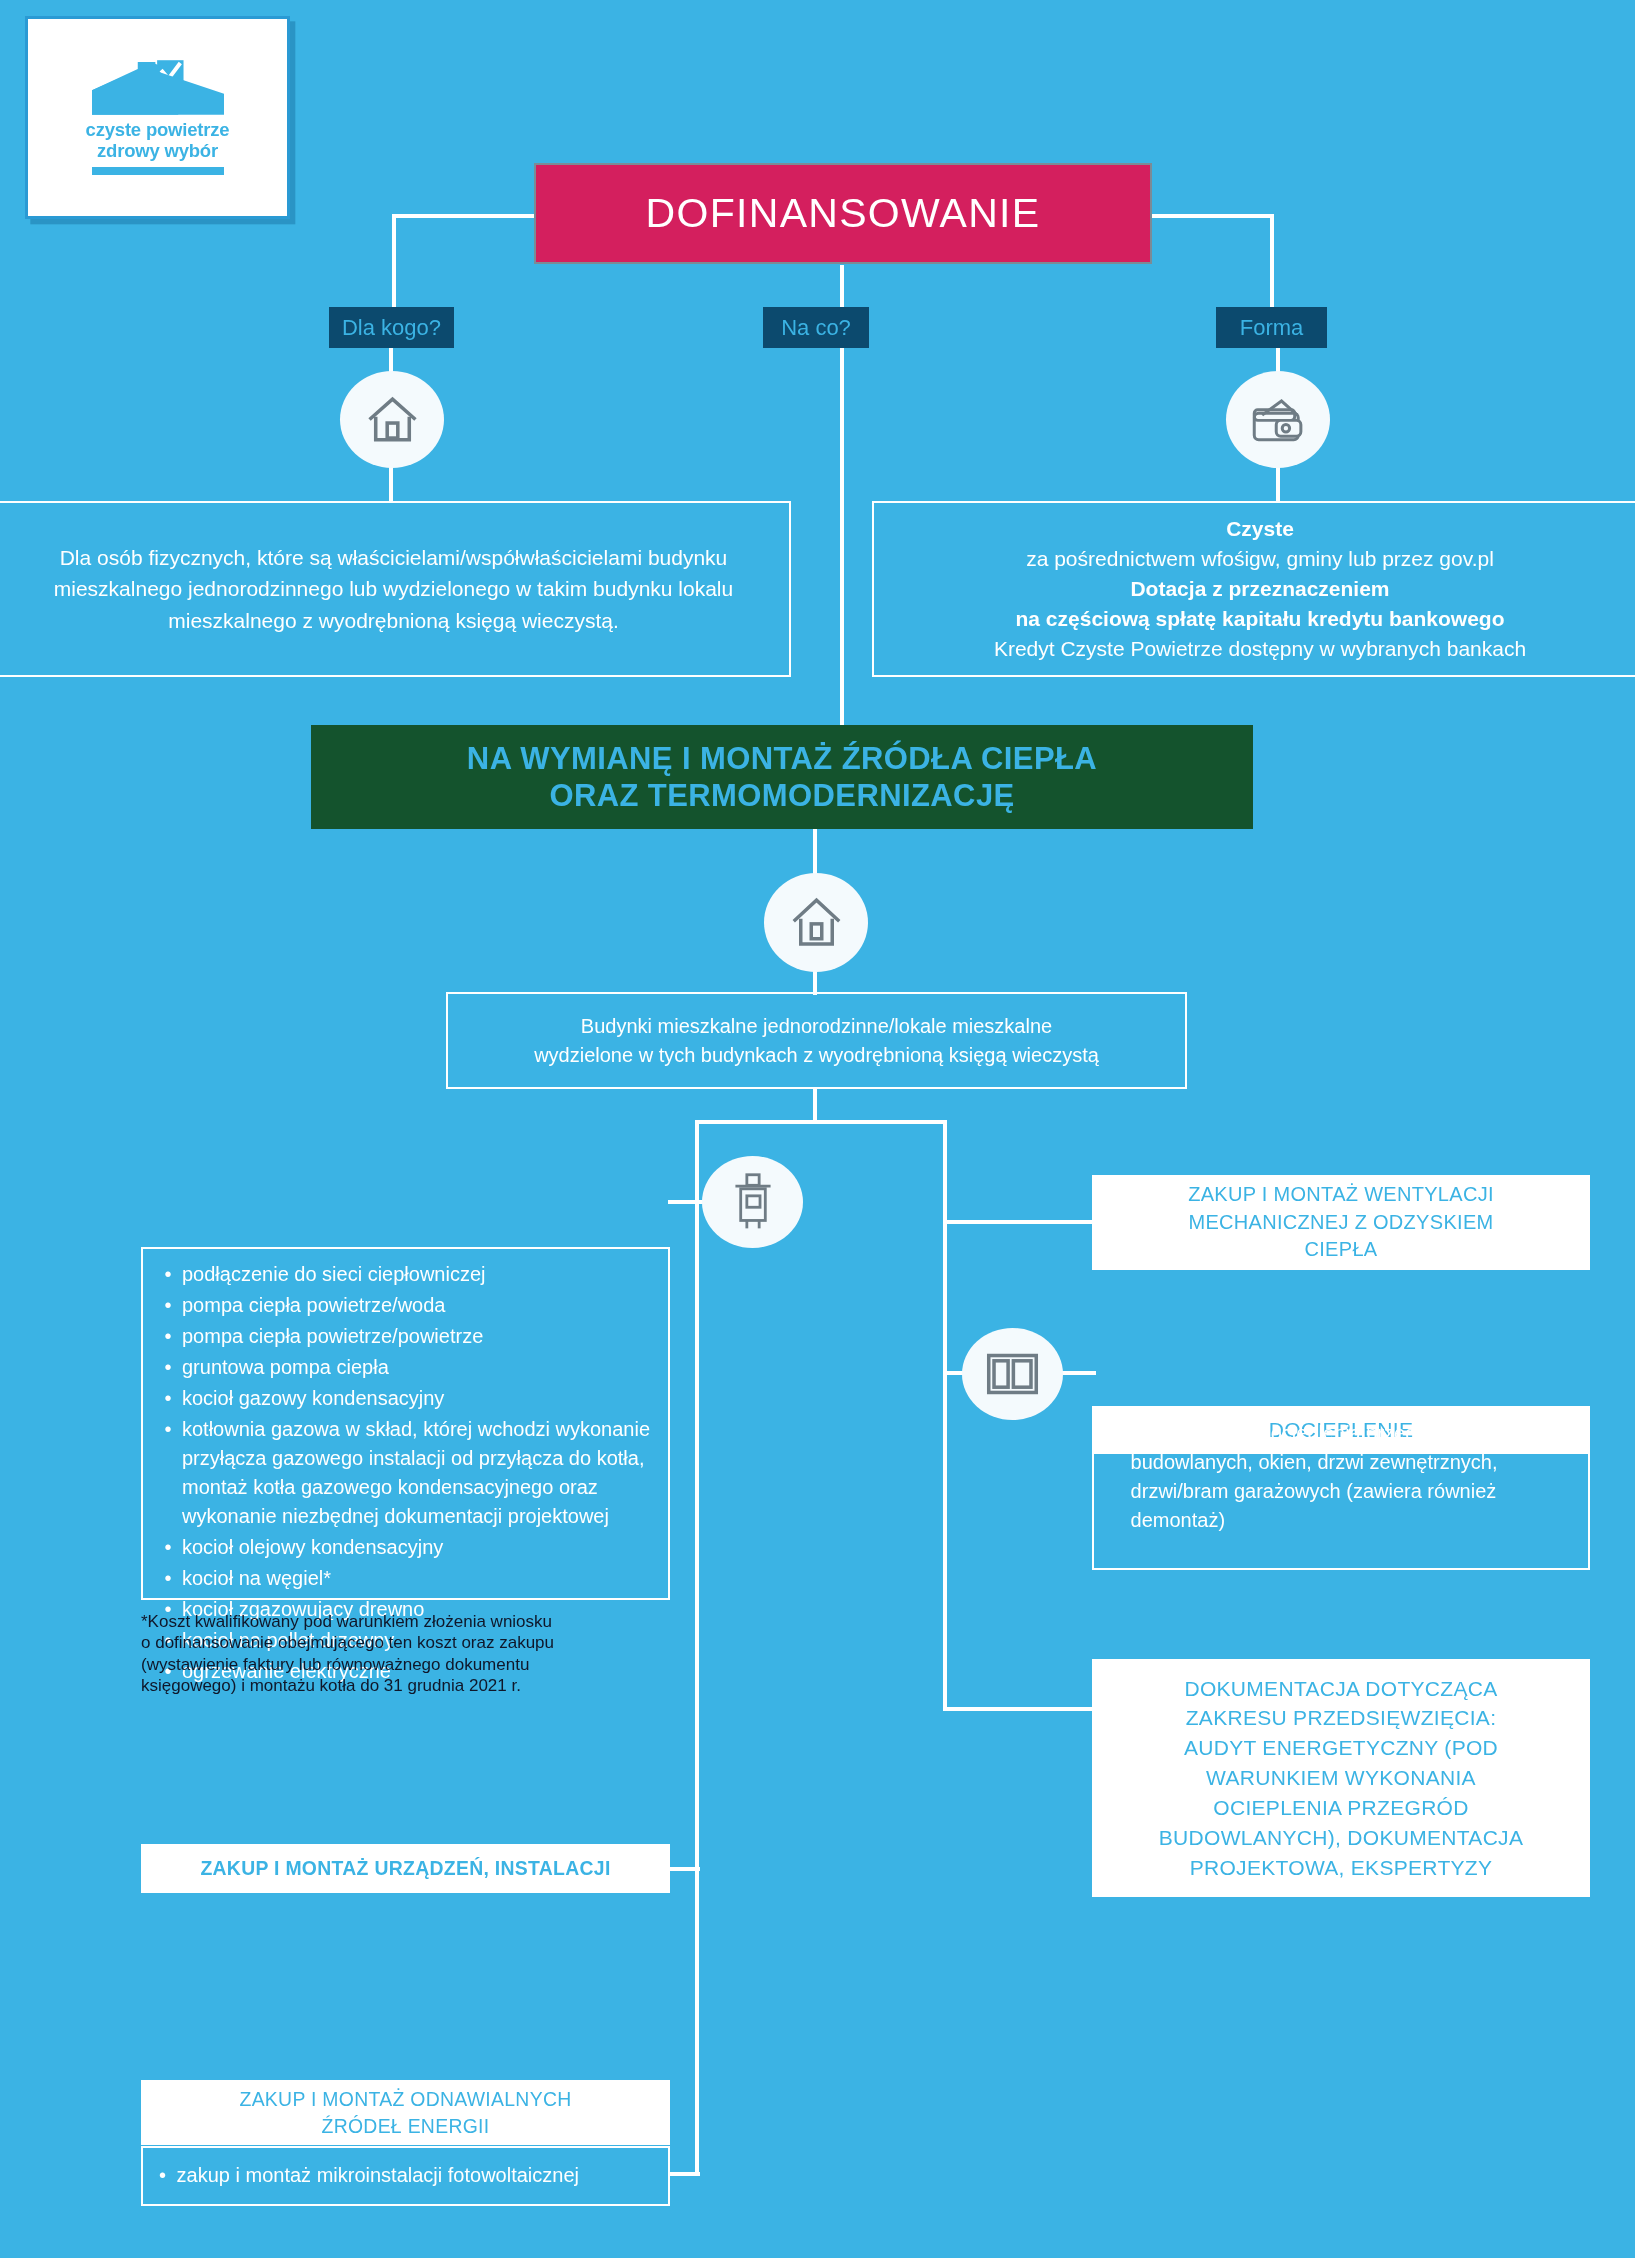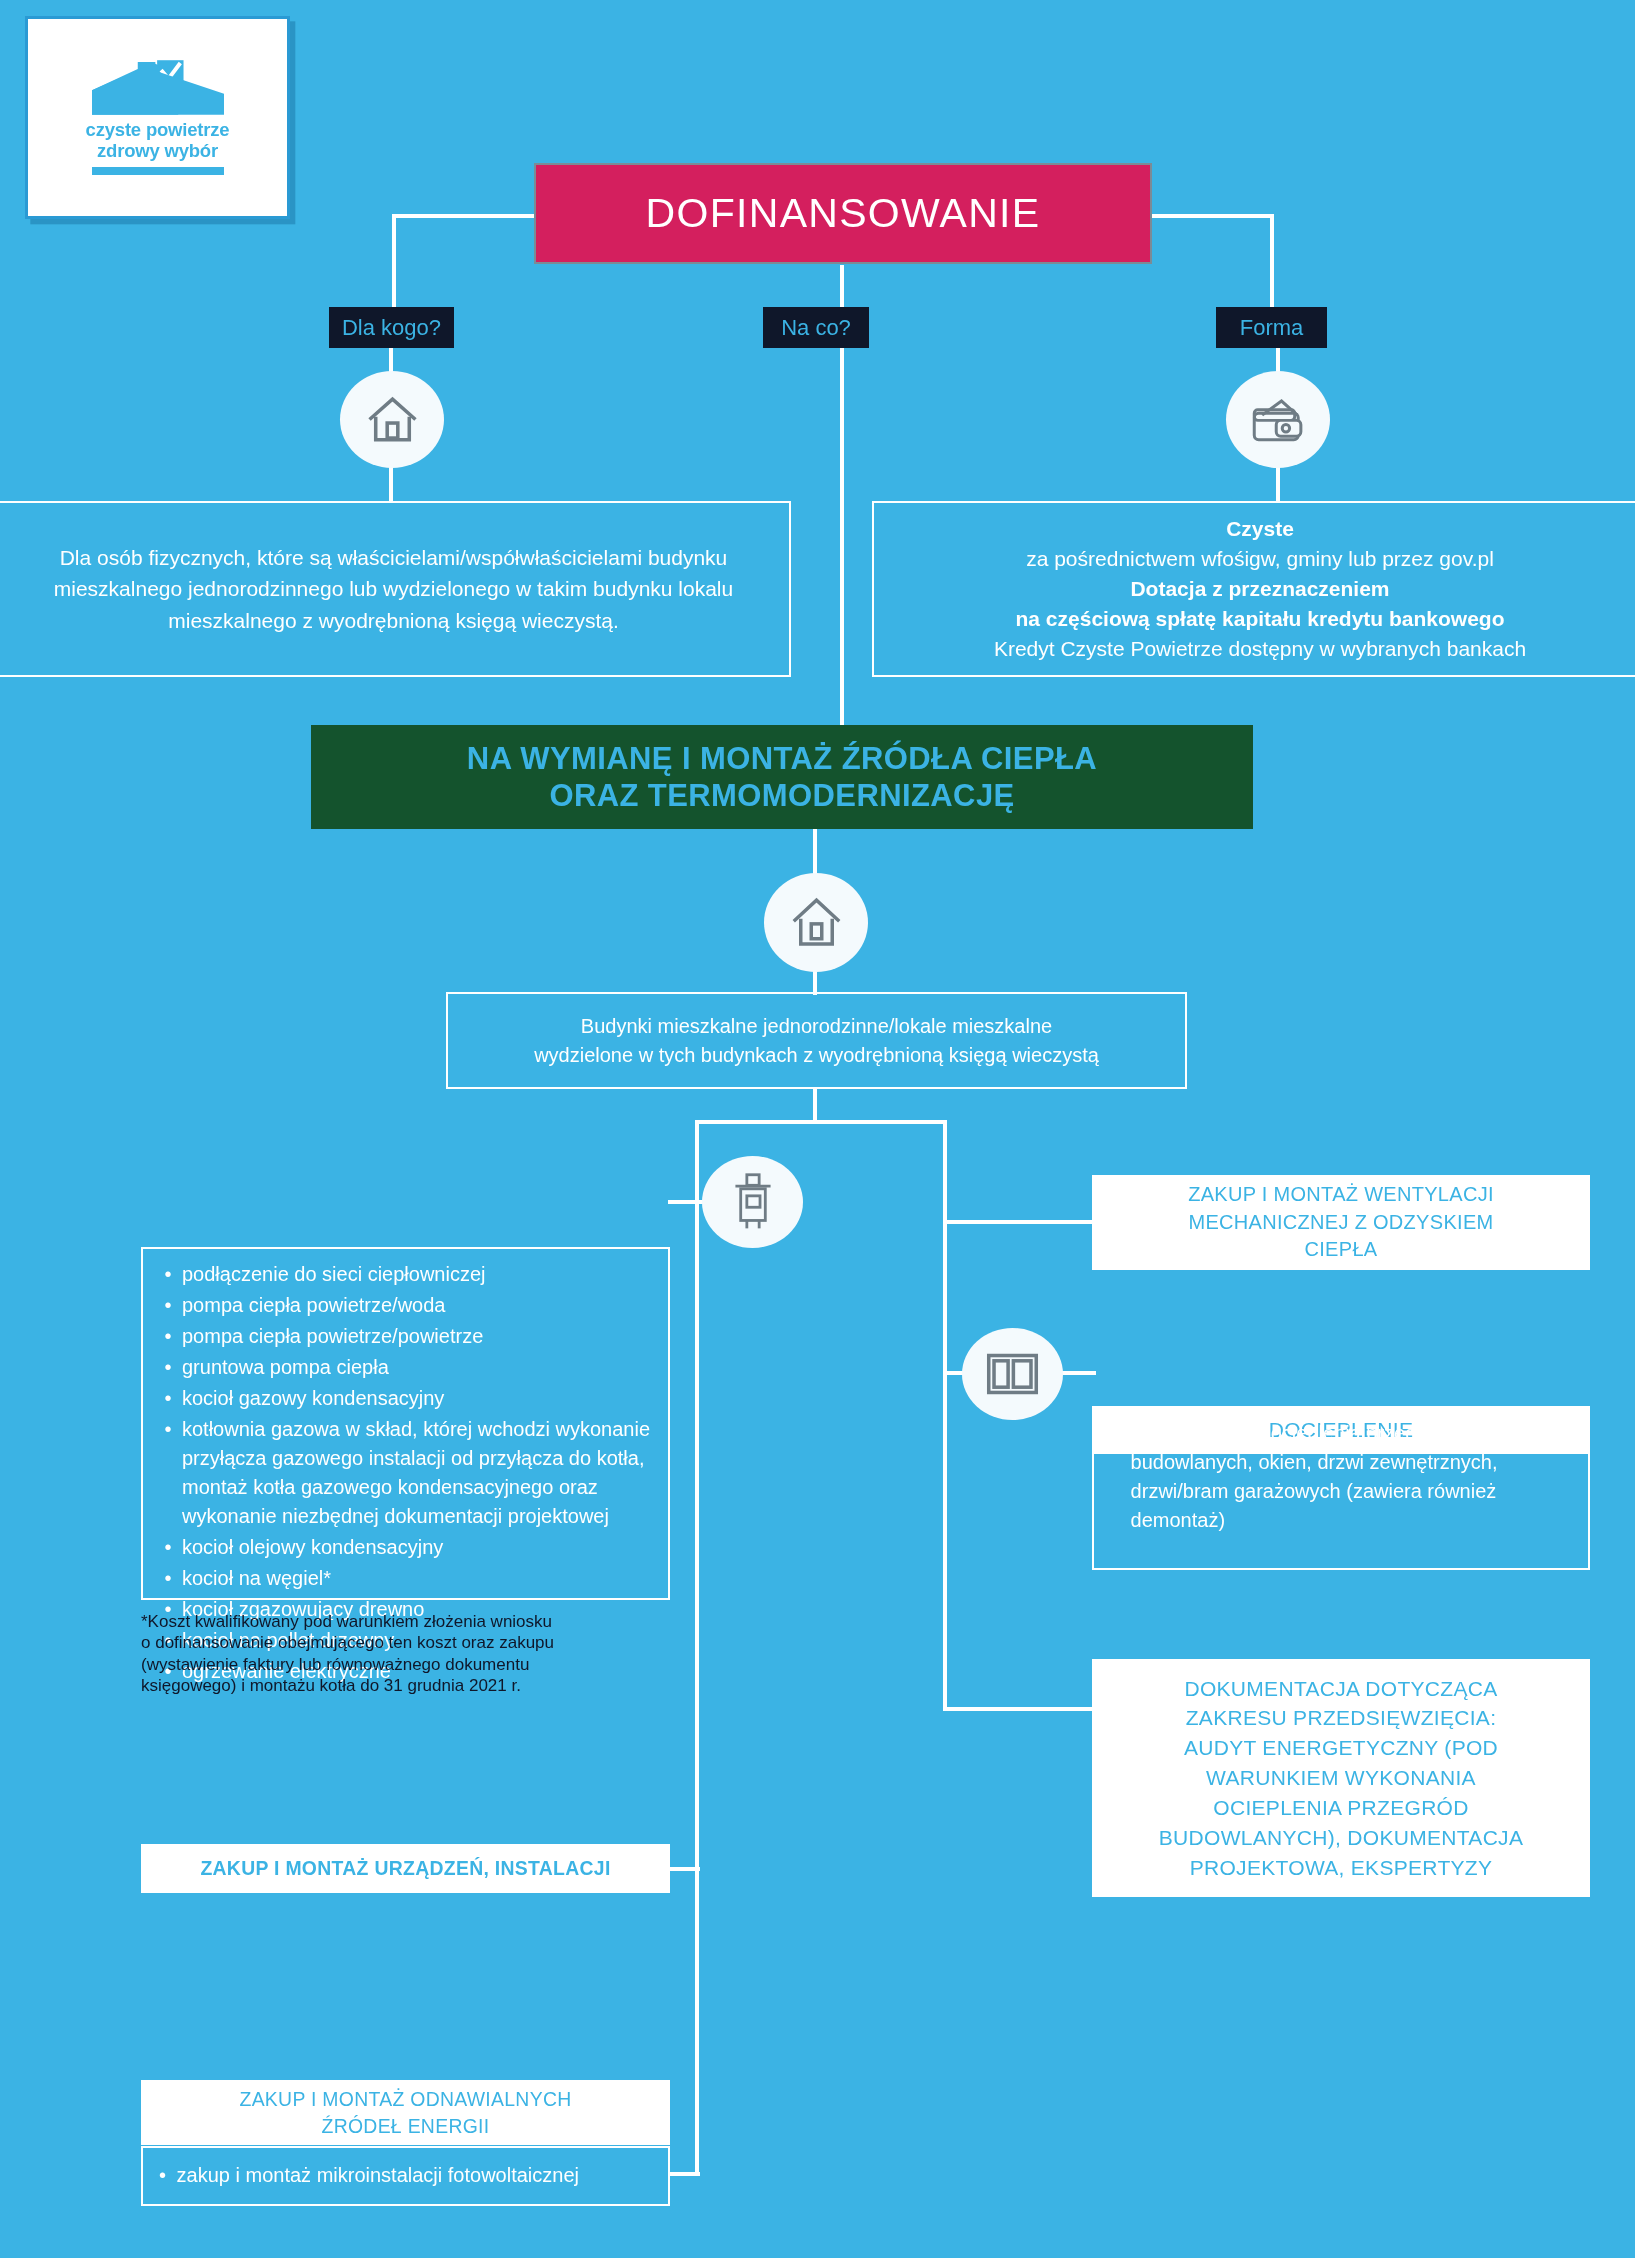--- a/index.html
+++ b/index.html
@@ -31,21 +31,21 @@
   
   #header-box{
     left:534px;top:163px;width:618px;height:101px;
     background:#d41f5e;border:2.6px solid #7b8b96;
     display:flex;align-items:center;justify-content:center;
     color:#ffffff;font-size:41px;letter-spacing:1.3px;
   }
 
   
   .pill{
-    background:#0f172a;color:#3bb3e4;
+    background:#0c4a6e;color:#3bb3e4;
     display:flex;align-items:center;justify-content:center;
     font-size:22px;height:41px;
   }
   #pill-dla-kogo{left:329px;top:307px;width:125px;}
   #pill-na-co{left:763px;top:307px;width:106px;}
   #pill-forma{left:1216px;top:307px;width:111px;}
 
   
   .circ{
     background:#f4fafd;border-radius:50%;

